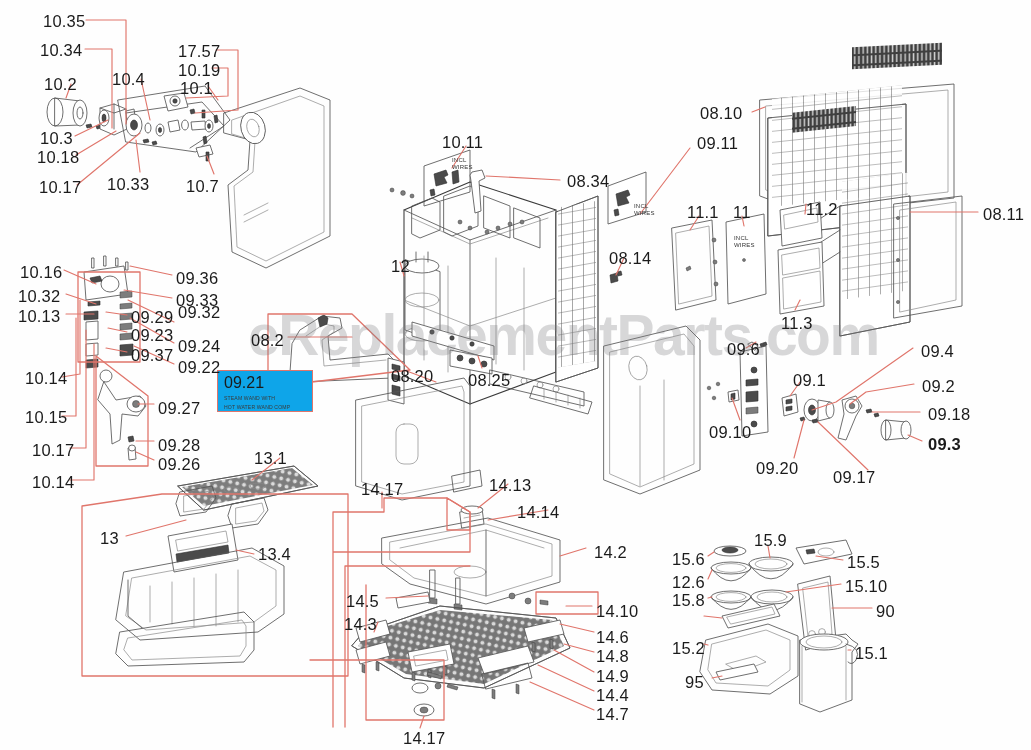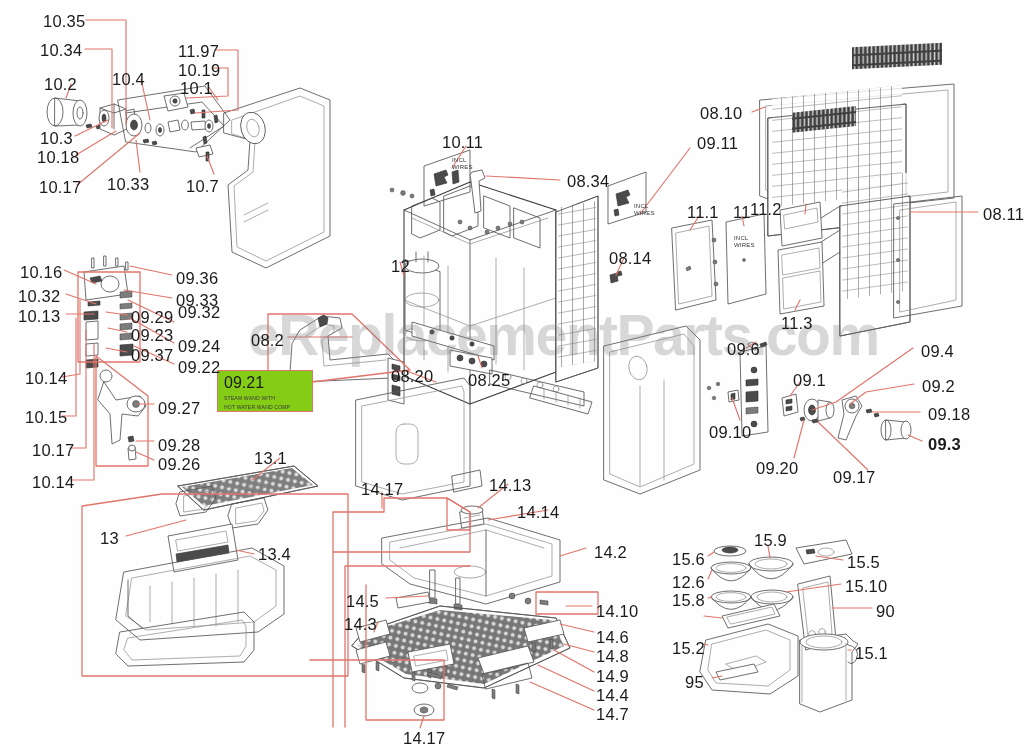--- a/index.html
+++ b/index.html
@@ -41,21 +41,21 @@
     color:rgba(125,125,130,0.30);
     letter-spacing:-1.5px;
     white-space:nowrap;
     pointer-events:none;
     user-select:none;
   }
   .notebox{
     position:absolute;
     border:1.3px solid #e0756b;
     box-sizing:border-box;
-    background:#84cc16;
+    background:#0ea5e9;
     padding:3px 6px 2px 6px;
   }
   .notebox .nt{
     font-family:"Liberation Sans", sans-serif;
     font-size:16px;
     color:#1b1b1b;
   }
   .notebox .ns{
     font-family:"Liberation Sans", sans-serif;
     font-size:5.1px;
@@ -709,37 +709,37 @@
     <div class="nt">09.21</div>
     <div class="ns">STEAM WAND WITH</div>
     <div class="ns" style="margin-top:1px;">HOT WATER WAND COMP</div>
   </div>
 
   <div id="labels">
       <div class="lbl" style="left: 43px; top: 13px;">10.35</div>
       <div class="lbl" style="left: 40px; top: 42px;">10.34</div>
       <div class="lbl" style="left: 44px; top: 76px;">10.2</div>
       <div class="lbl" style="left: 112px; top: 71px;">10.4</div>
-      <div class="lbl" style="left: 178px; top: 43px;">11.97</div>
+      <div class="lbl" style="left: 178px; top: 43px;">17.57</div>
       <div class="lbl" style="left: 178px; top: 62px;">10.19</div>
       <div class="lbl" style="left: 180px; top: 80px;">10.1</div>
       <div class="lbl" style="left: 40px; top: 130px;">10.3</div>
       <div class="lbl" style="left: 37px; top: 149px;">10.18</div>
       <div class="lbl" style="left: 39px; top: 179px;">10.17</div>
       <div class="lbl" style="left: 107px; top: 176px;">10.33</div>
       <div class="lbl" style="left: 186px; top: 178px;">10.7</div>
       <div class="lbl" style="left: 442px; top: 134px;">10.11</div>
       <div class="lbl" style="left: 567px; top: 173px;">08.34</div>
       <div class="lbl" style="left: 609px; top: 250px;">08.14</div>
       <div class="lbl" style="left: 700px; top: 105px;">08.10</div>
       <div class="lbl" style="left: 697px; top: 135px;">09.11</div>
       <div class="lbl" style="left: 983px; top: 206px;">08.11</div>
       <div class="lbl" style="left: 687px; top: 204px;">11.1</div>
       <div class="lbl" style="left: 733px; top: 204px;">11</div>
-      <div class="lbl" style="left: 750px; top: 201px;">11.2</div>
+      <div class="lbl" style="left: 806px; top: 201px;">11.2</div>
       <div class="lbl" style="left: 781px; top: 315px;">11.3</div>
       <div class="lbl" style="left: 391px; top: 258px;">12</div>
       <div class="lbl" style="left: 20px; top: 264px;">10.16</div>
       <div class="lbl" style="left: 18px; top: 288px;">10.32</div>
       <div class="lbl" style="left: 18px; top: 308px;">10.13</div>
       <div class="lbl" style="left: 176px; top: 270px;">09.36</div>
       <div class="lbl" style="left: 176px; top: 292px;">09.33</div>
       <div class="lbl" style="left: 131px; top: 309px;">09.29</div>
       <div class="lbl" style="left: 178px; top: 304px;">09.32</div>
       <div class="lbl" style="left: 131px; top: 327px;">09.23</div>

